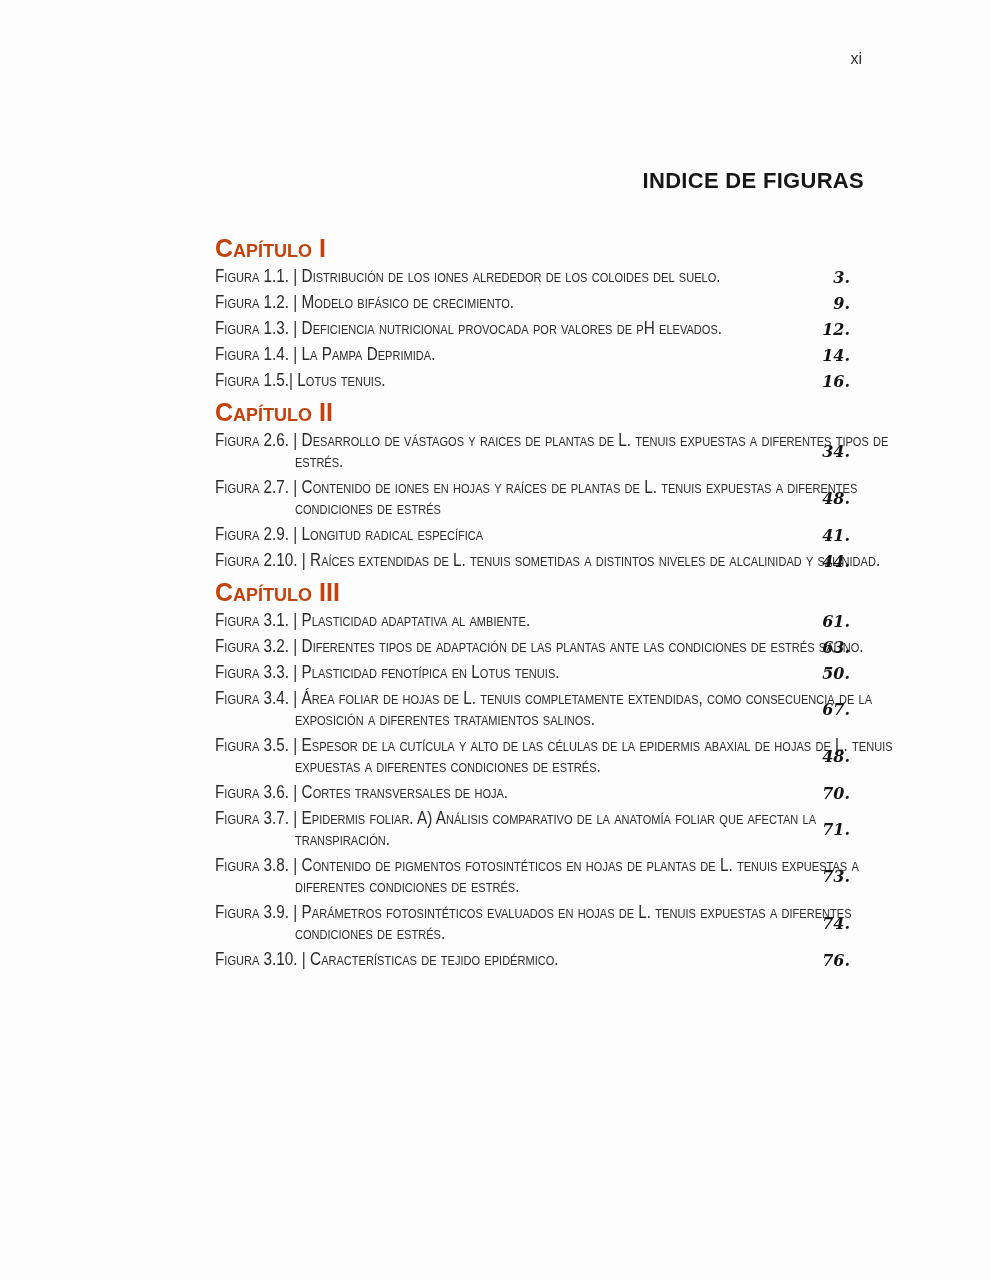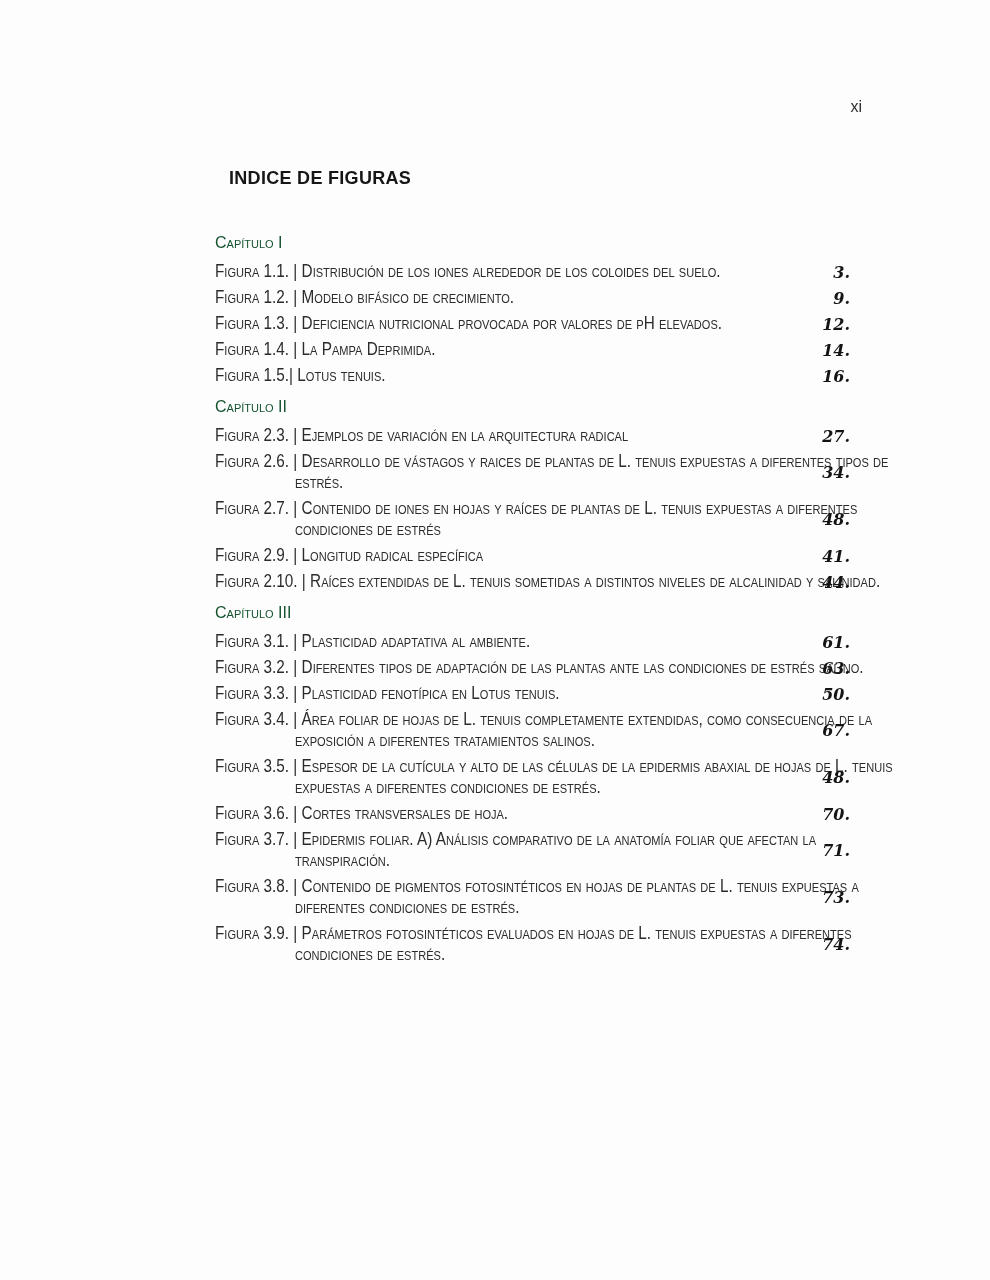--- a/index.html
+++ b/index.html
@@ -13,43 +13,42 @@
   }
   .page {
     position: absolute; inset: 0;
     background: #fdfdfd;
   }
   .corner-pagenum {
     position: absolute;
     top: 50px; right: 128px;
     font-size: 16px;
     color: #303030;
-    margin-top: 48px;
   }
   .content {
     position: absolute;
     left: 215px; top: 168px;
     width: 635px;
   }
   .doc-title {
-    font-size: 18px;
+    font-size: 22px;
     font-weight: 700;
     letter-spacing: 0.3px;
-    text-align: left;
+    text-align: right;
     color: #161616;
     margin: 0 0 38px 0;
     position: relative;
     left: 14px;
   }
   .chapter-heading {
     font-variant: small-caps;
-    font-weight: 400;
-    font-size: 16px;
+    font-weight: 700;
+    font-size: 25px;
     line-height: 32px;
-    color: #14532d;
+    color: #c2410c;
     margin: 2px 0 2px 0;
   }
   .entry {
     position: relative;
     margin-bottom: 5px;
     padding-right: 40px;
   }
   .entry-text { min-height: 21px; }
   .entry-text-inner {
     display: inline-block;
@@ -124,26 +123,20 @@
     <span class="entry-page">16.</span>
   </div>
 </div>
   </section>
 
   <section class="chapter">
     <h2 class="chapter-heading">Capítulo II</h2>
     <div class="entries">
 
 
-  <div class="entry">
-    <div class="entry-text">
-      <span class="entry-text-inner">Figura 2.3. | Ejemplos de variación en la arquitectura radical</span>
-    </div>
-    <span class="entry-page">27.</span>
-  </div>
 
 
 
   <div class="entry">
     <div class="entry-text">
       <span class="entry-text-inner">Figura 2.6. | Desarrollo de vástagos y raices de plantas de L. tenuis expuestas a diferentes tipos de estrés.</span>
     </div>
     <span class="entry-page">34.</span>
   </div>
 
@@ -230,18 +223,24 @@
     <span class="entry-page">73.</span>
   </div>
 
   <div class="entry">
     <div class="entry-text">
       <span class="entry-text-inner">Figura 3.9. | Parámetros fotosintéticos evaluados en hojas de L. tenuis expuestas a diferentes condiciones de estrés.</span>
     </div>
     <span class="entry-page">74.</span>
   </div>
 
+  <div class="entry">
+    <div class="entry-text">
+      <span class="entry-text-inner">Figura 3.10. | Características de tejido epidérmico.</span>
+    </div>
+    <span class="entry-page">76.</span>
+  </div>
 </div>
   </section>
 </div>
   </main>
 
 </div>
 
 </body></html>

